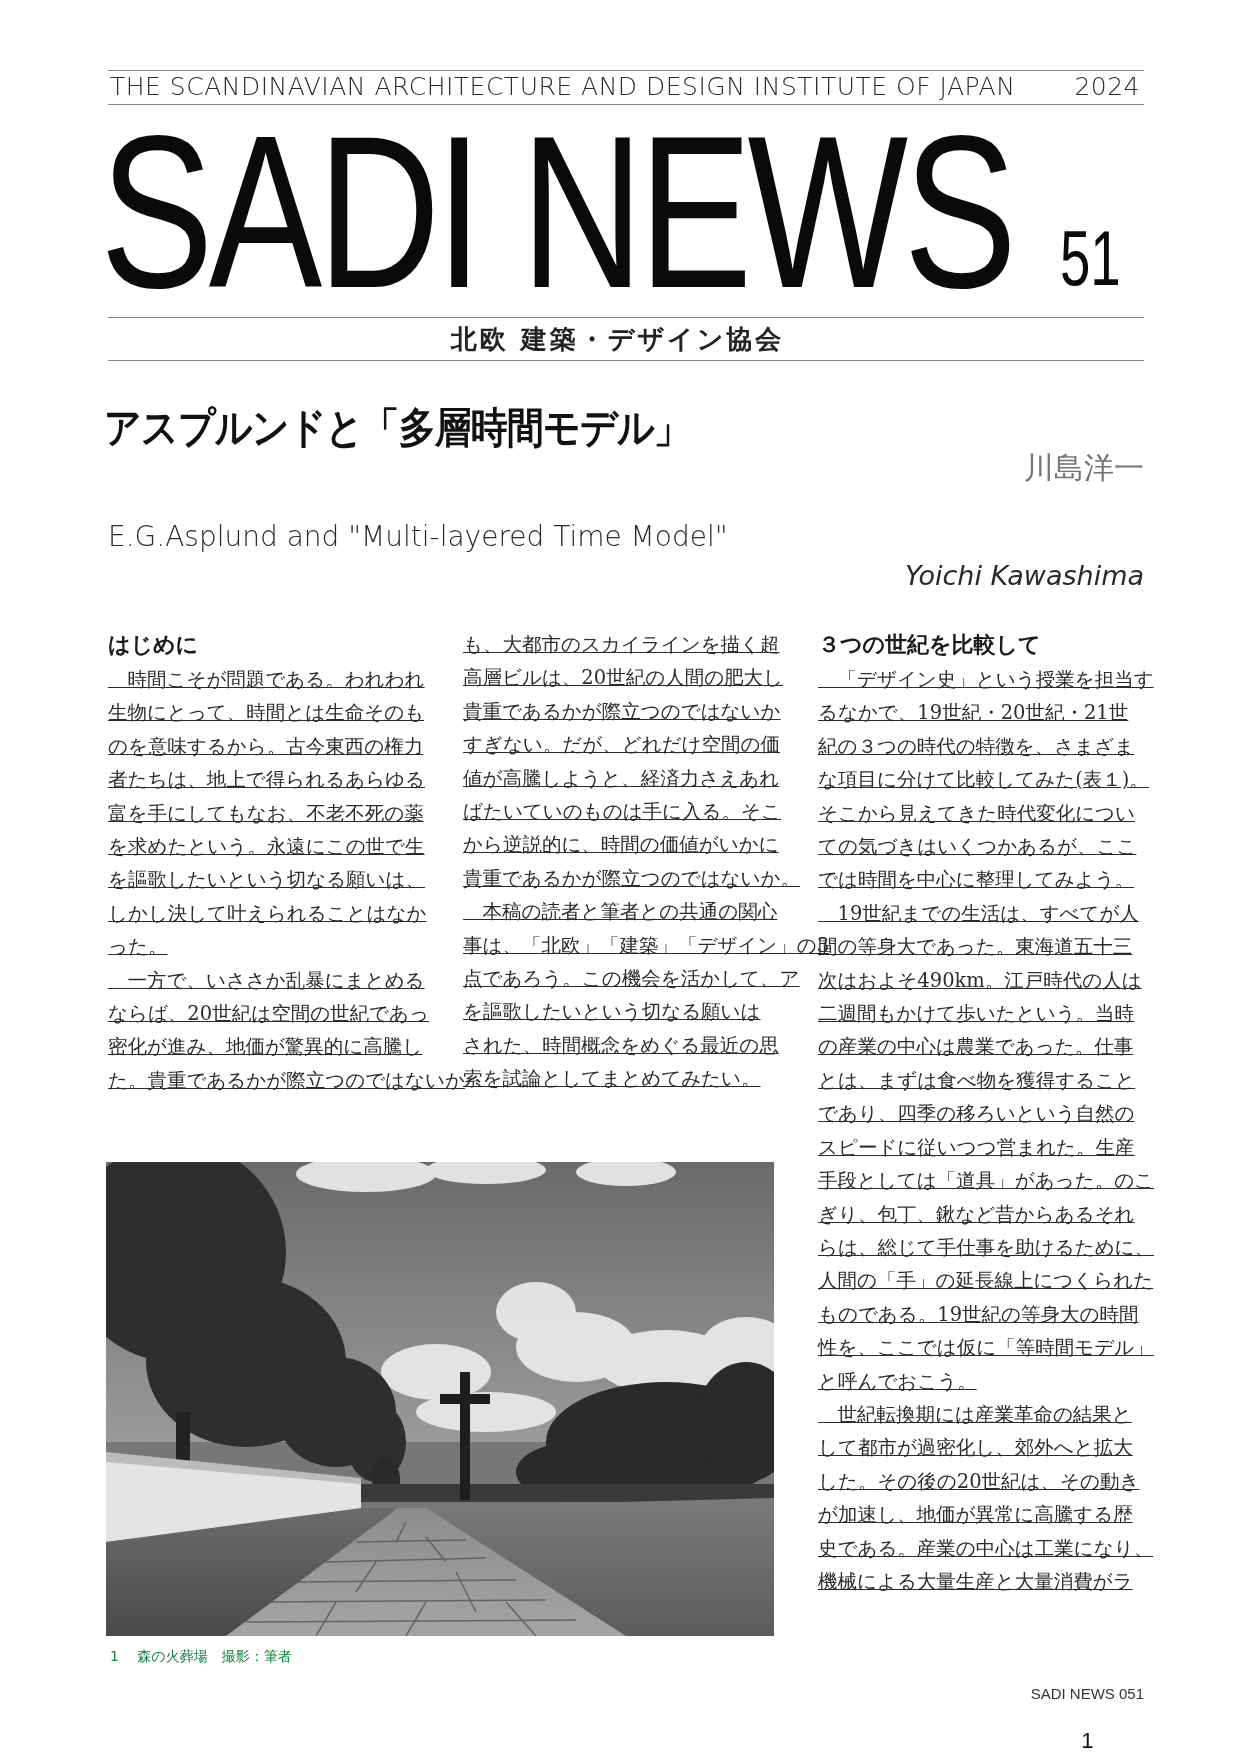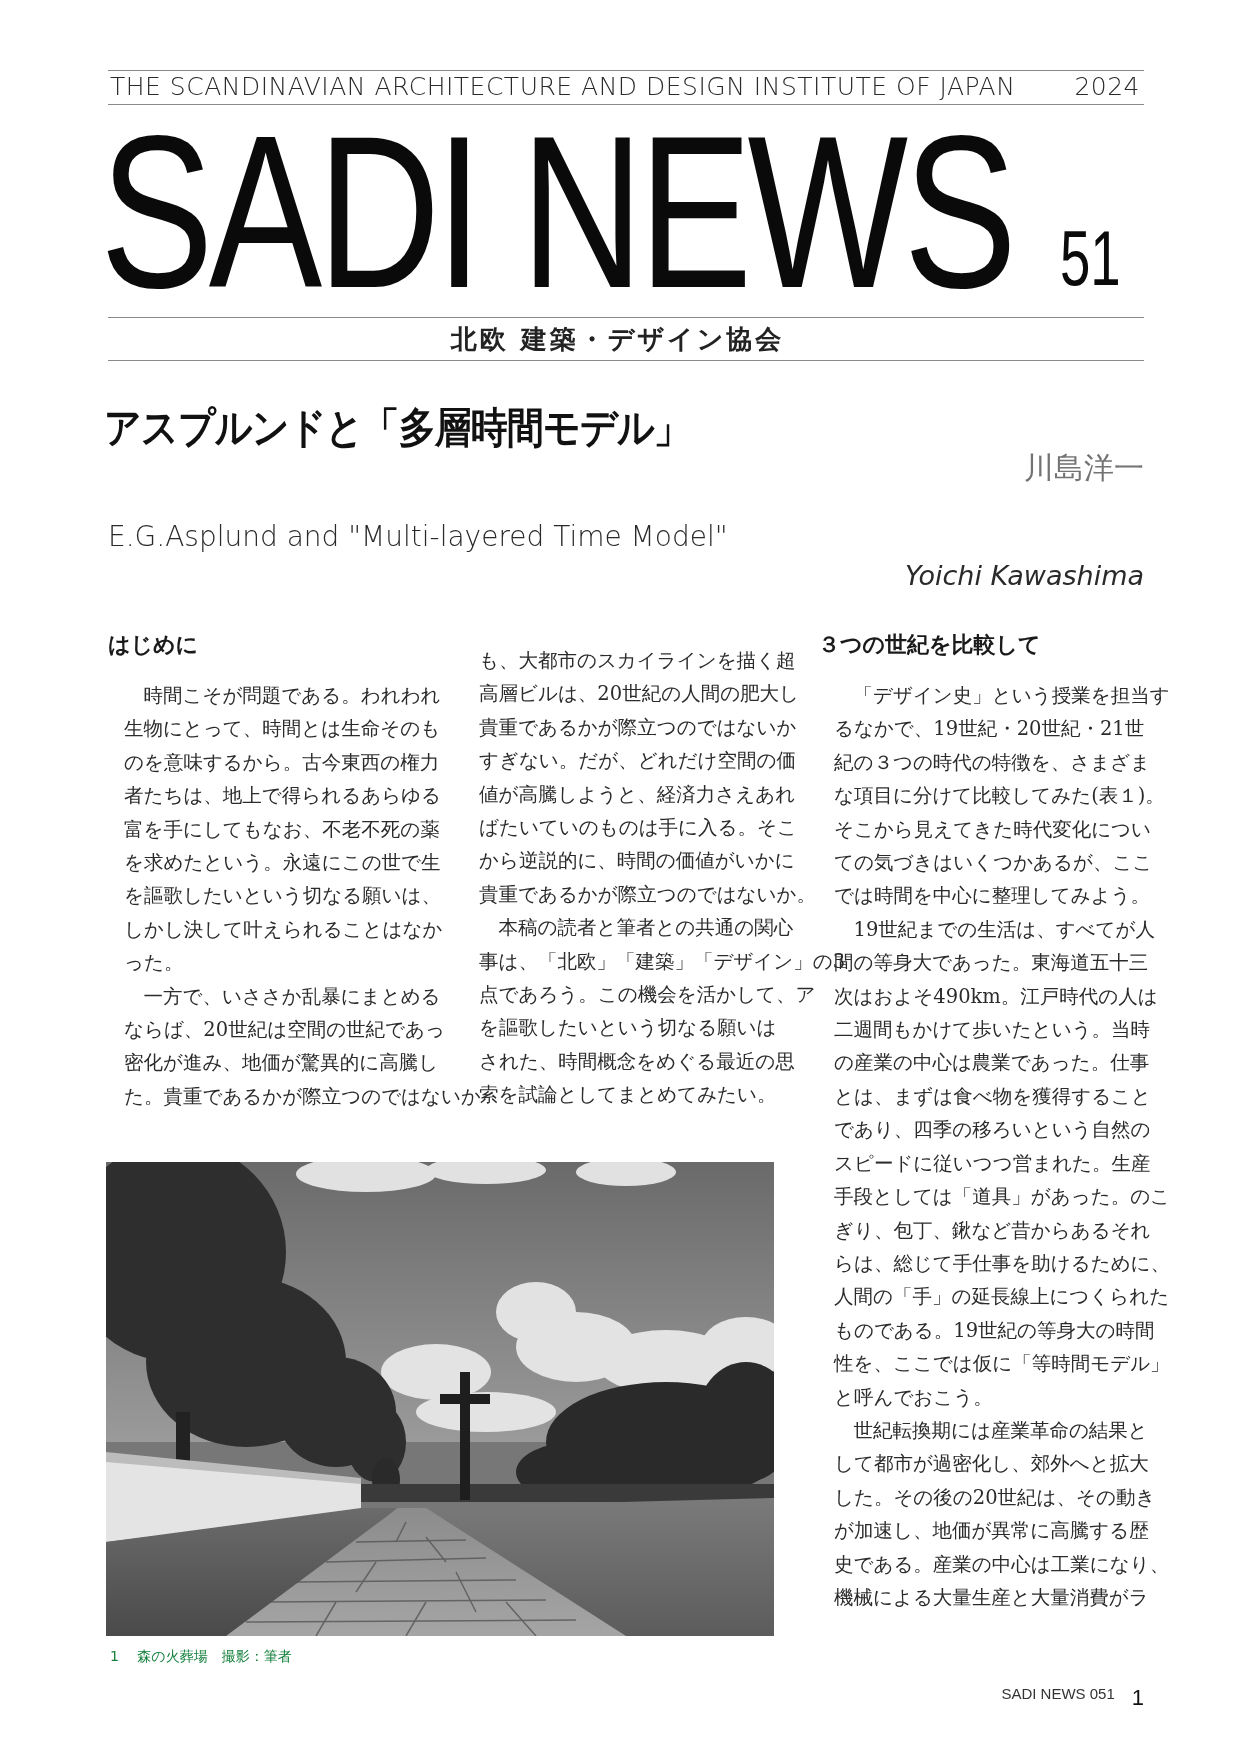--- a/index.html
+++ b/index.html
@@ -15,32 +15,32 @@
 
     .org-jp { left: 0; width: 1235px; top: 322px; text-align: center; font-family: "DejaVu Serif", serif; font-size: 26px; font-weight: bold; letter-spacing: 3px; color: #222; }
 
     .title-jp { left: 104px; top: 400px; font-family: "DejaVu Sans", sans-serif; font-size: 42px; font-weight: bold; letter-spacing: -1px; color: #111; transform: scaleX(0.88); transform-origin: left top; white-space: nowrap; }
     .author-jp { right: 96px; top: 448px; font-family: "DejaVu Sans", sans-serif; font-size: 30px; color: #737373; }
 
     .title-en { left: 108px; top: 520px; font-family: "DejaVu Sans", sans-serif; font-size: 28px; font-weight: 300; color: #2a2a2a; white-space: nowrap; }
     .author-en { right: 96px; top: 560px; font-family: "DejaVu Sans", sans-serif; font-size: 27px; font-style: italic; font-weight: 300; color: #2a2a2a; margin-left: 23px; }
 
     .col { position: absolute; width: 320px; font-family: "DejaVu Serif", serif; font-size: 19.5px; line-height: 33.4px; color: #2b2b2b; }
-    .col p { margin: 16px; }
+    .col p { margin: 0; text-decoration: underline; }
     .col .line { display: block; white-space: nowrap; }
     .heading { font-family: "DejaVu Sans", sans-serif; font-size: 22px; font-weight: bold; color: #1a1a1a; line-height: 36px; display: block; }
 
     .col1 { left: 108px; top: 627px; }
     .col2 { left: 463px; top: 628px; }
     .col3 { left: 818px; top: 627px; }
 
     .photo { left: 106px; top: 1162px; width: 668px; height: 474px; overflow: hidden; background: #777; }
     .caption { left: 110px; top: 1648px; font-family: "DejaVu Sans", sans-serif; font-size: 14px; color: #15803d; white-space: pre; }
 
-    .footer { right: 96px; top: 1685px; font-family: "Liberation Sans", sans-serif; color: #333; white-space: nowrap; display: flex; align-items: flex-start; gap: 17px; }
+    .footer { right: 96px; top: 1685px; font-family: "Liberation Sans", sans-serif; color: #333; white-space: nowrap; display: flex; align-items: center; gap: 26px; flex-direction: column; }
     .footer .issue-label { font-size: 15px; }
     .footer .page-num { font-size: 22px; color: #111; }
   </style>
 </head>
 <body>
 
 <div class="rule" style="top:70px;"></div>
 <div class="abs institute">
   <span>THE SCANDINAVIAN ARCHITECTURE AND DESIGN INSTITUTE OF JAPAN</span>
   <span>2024</span>

